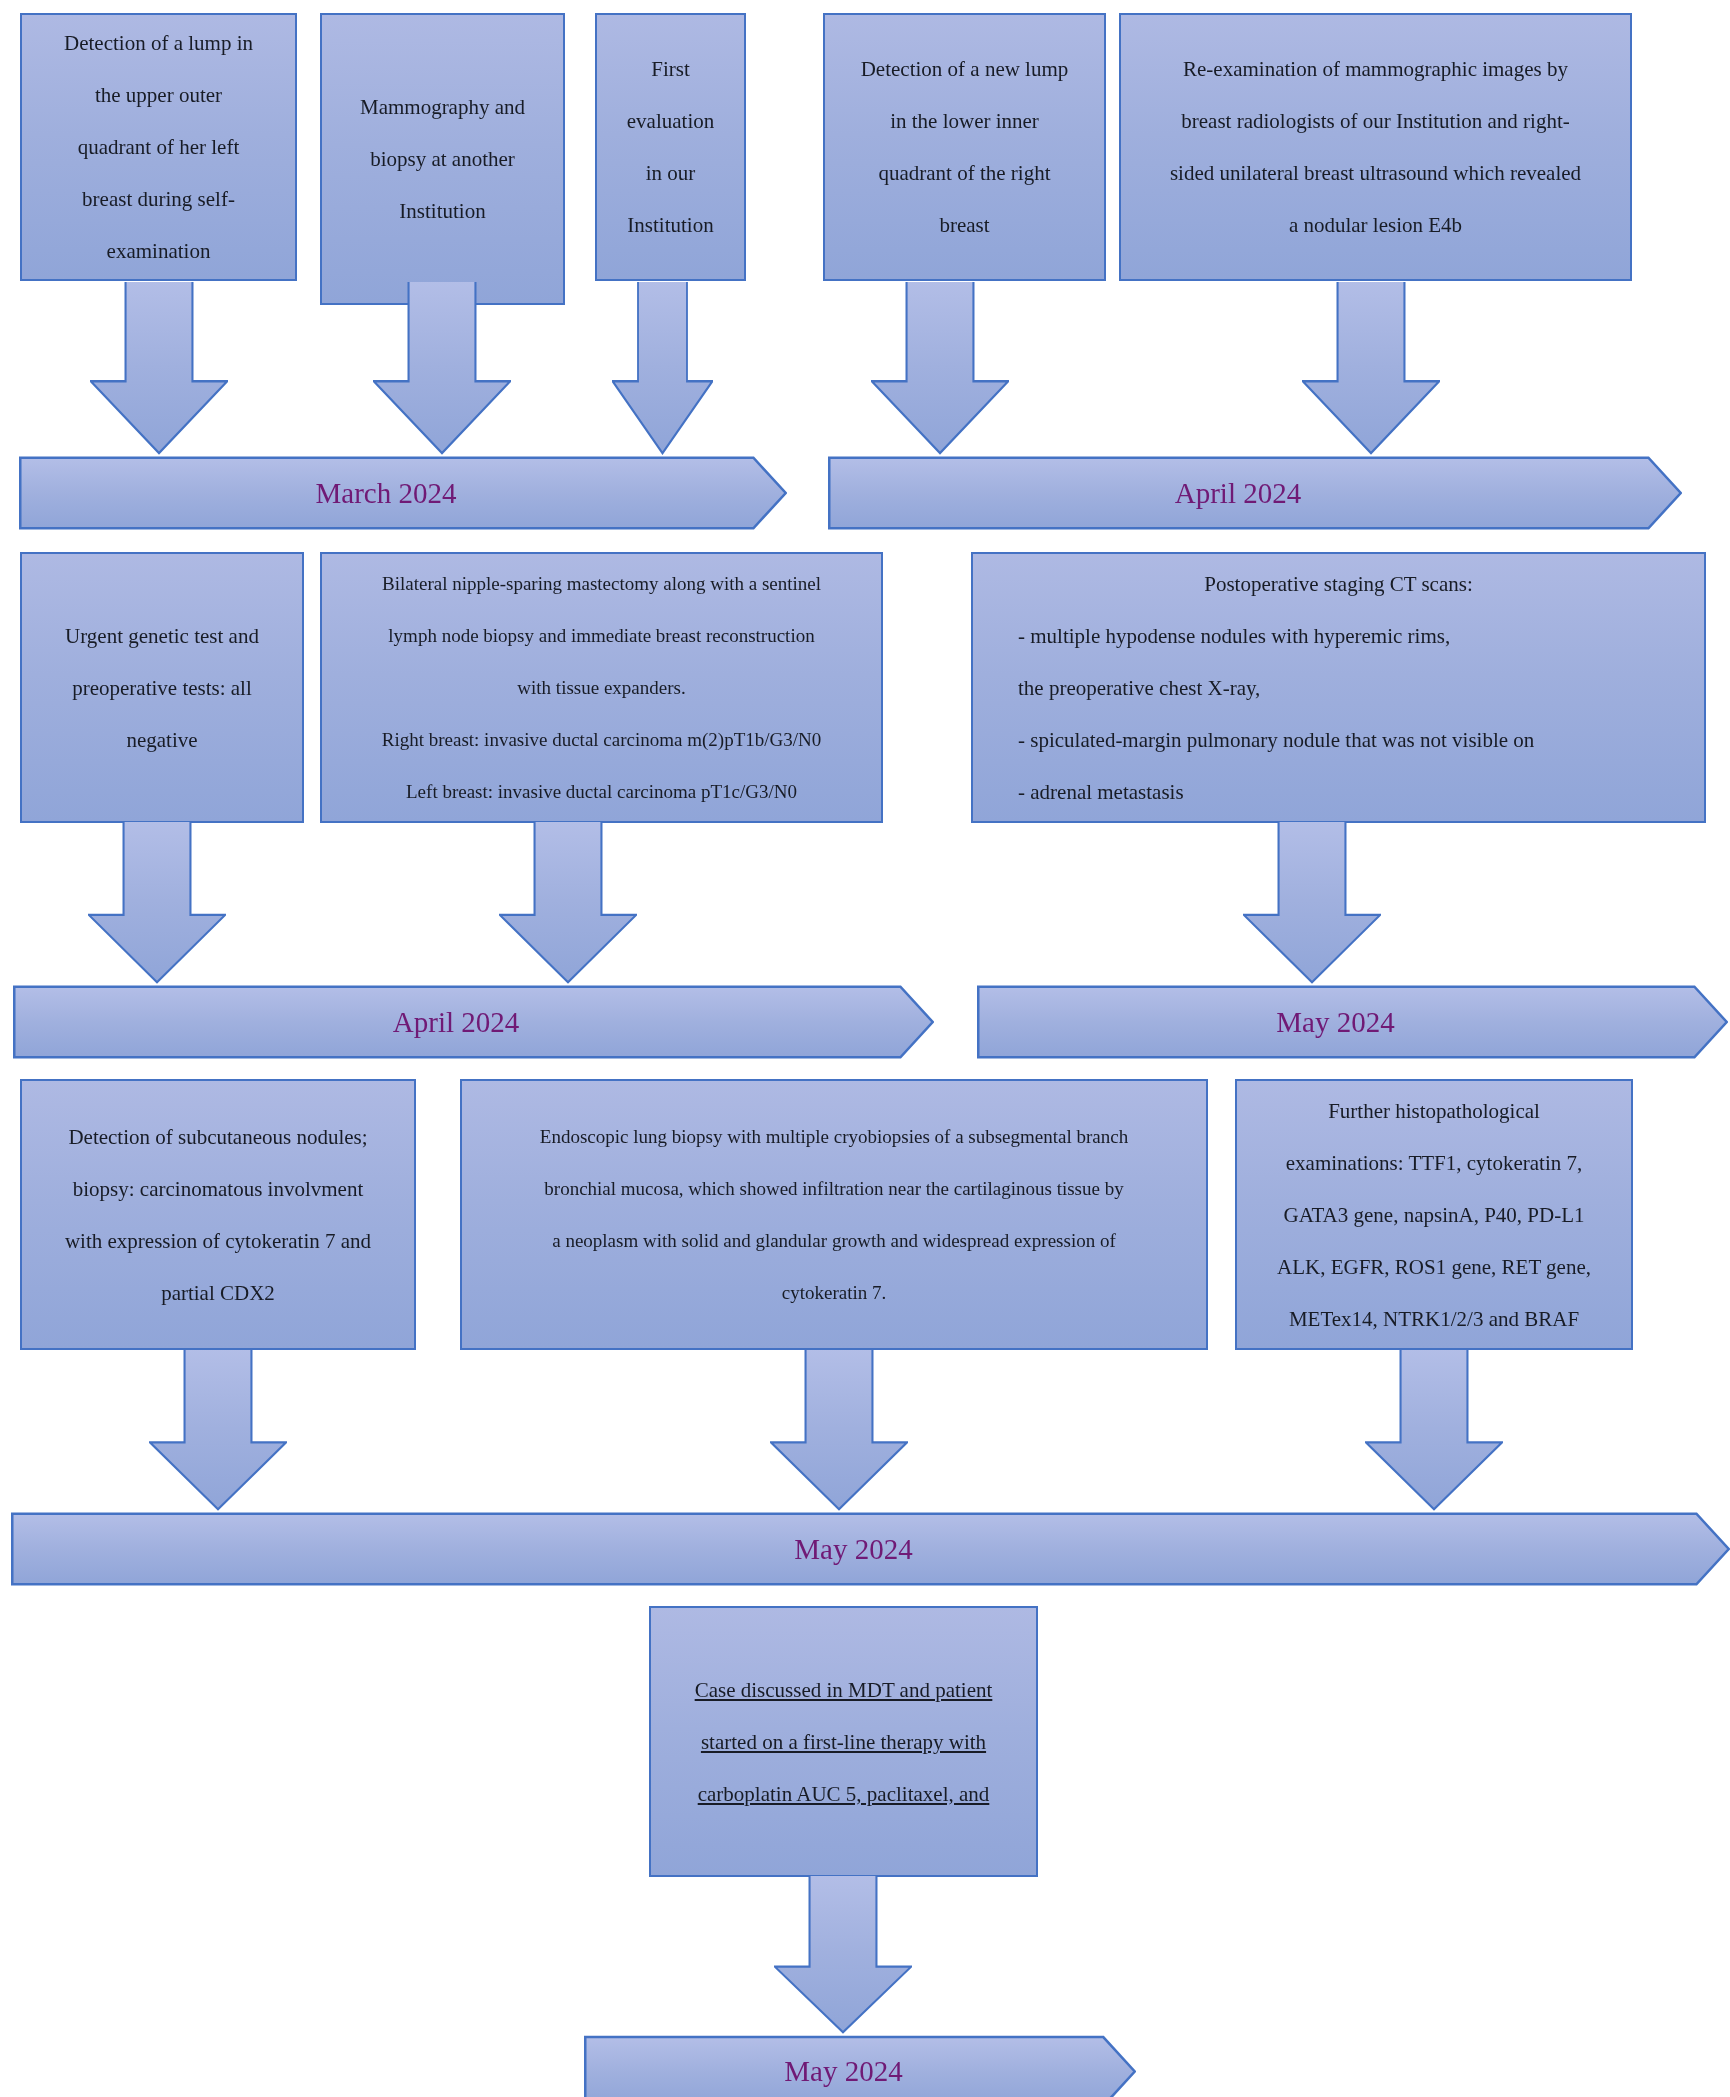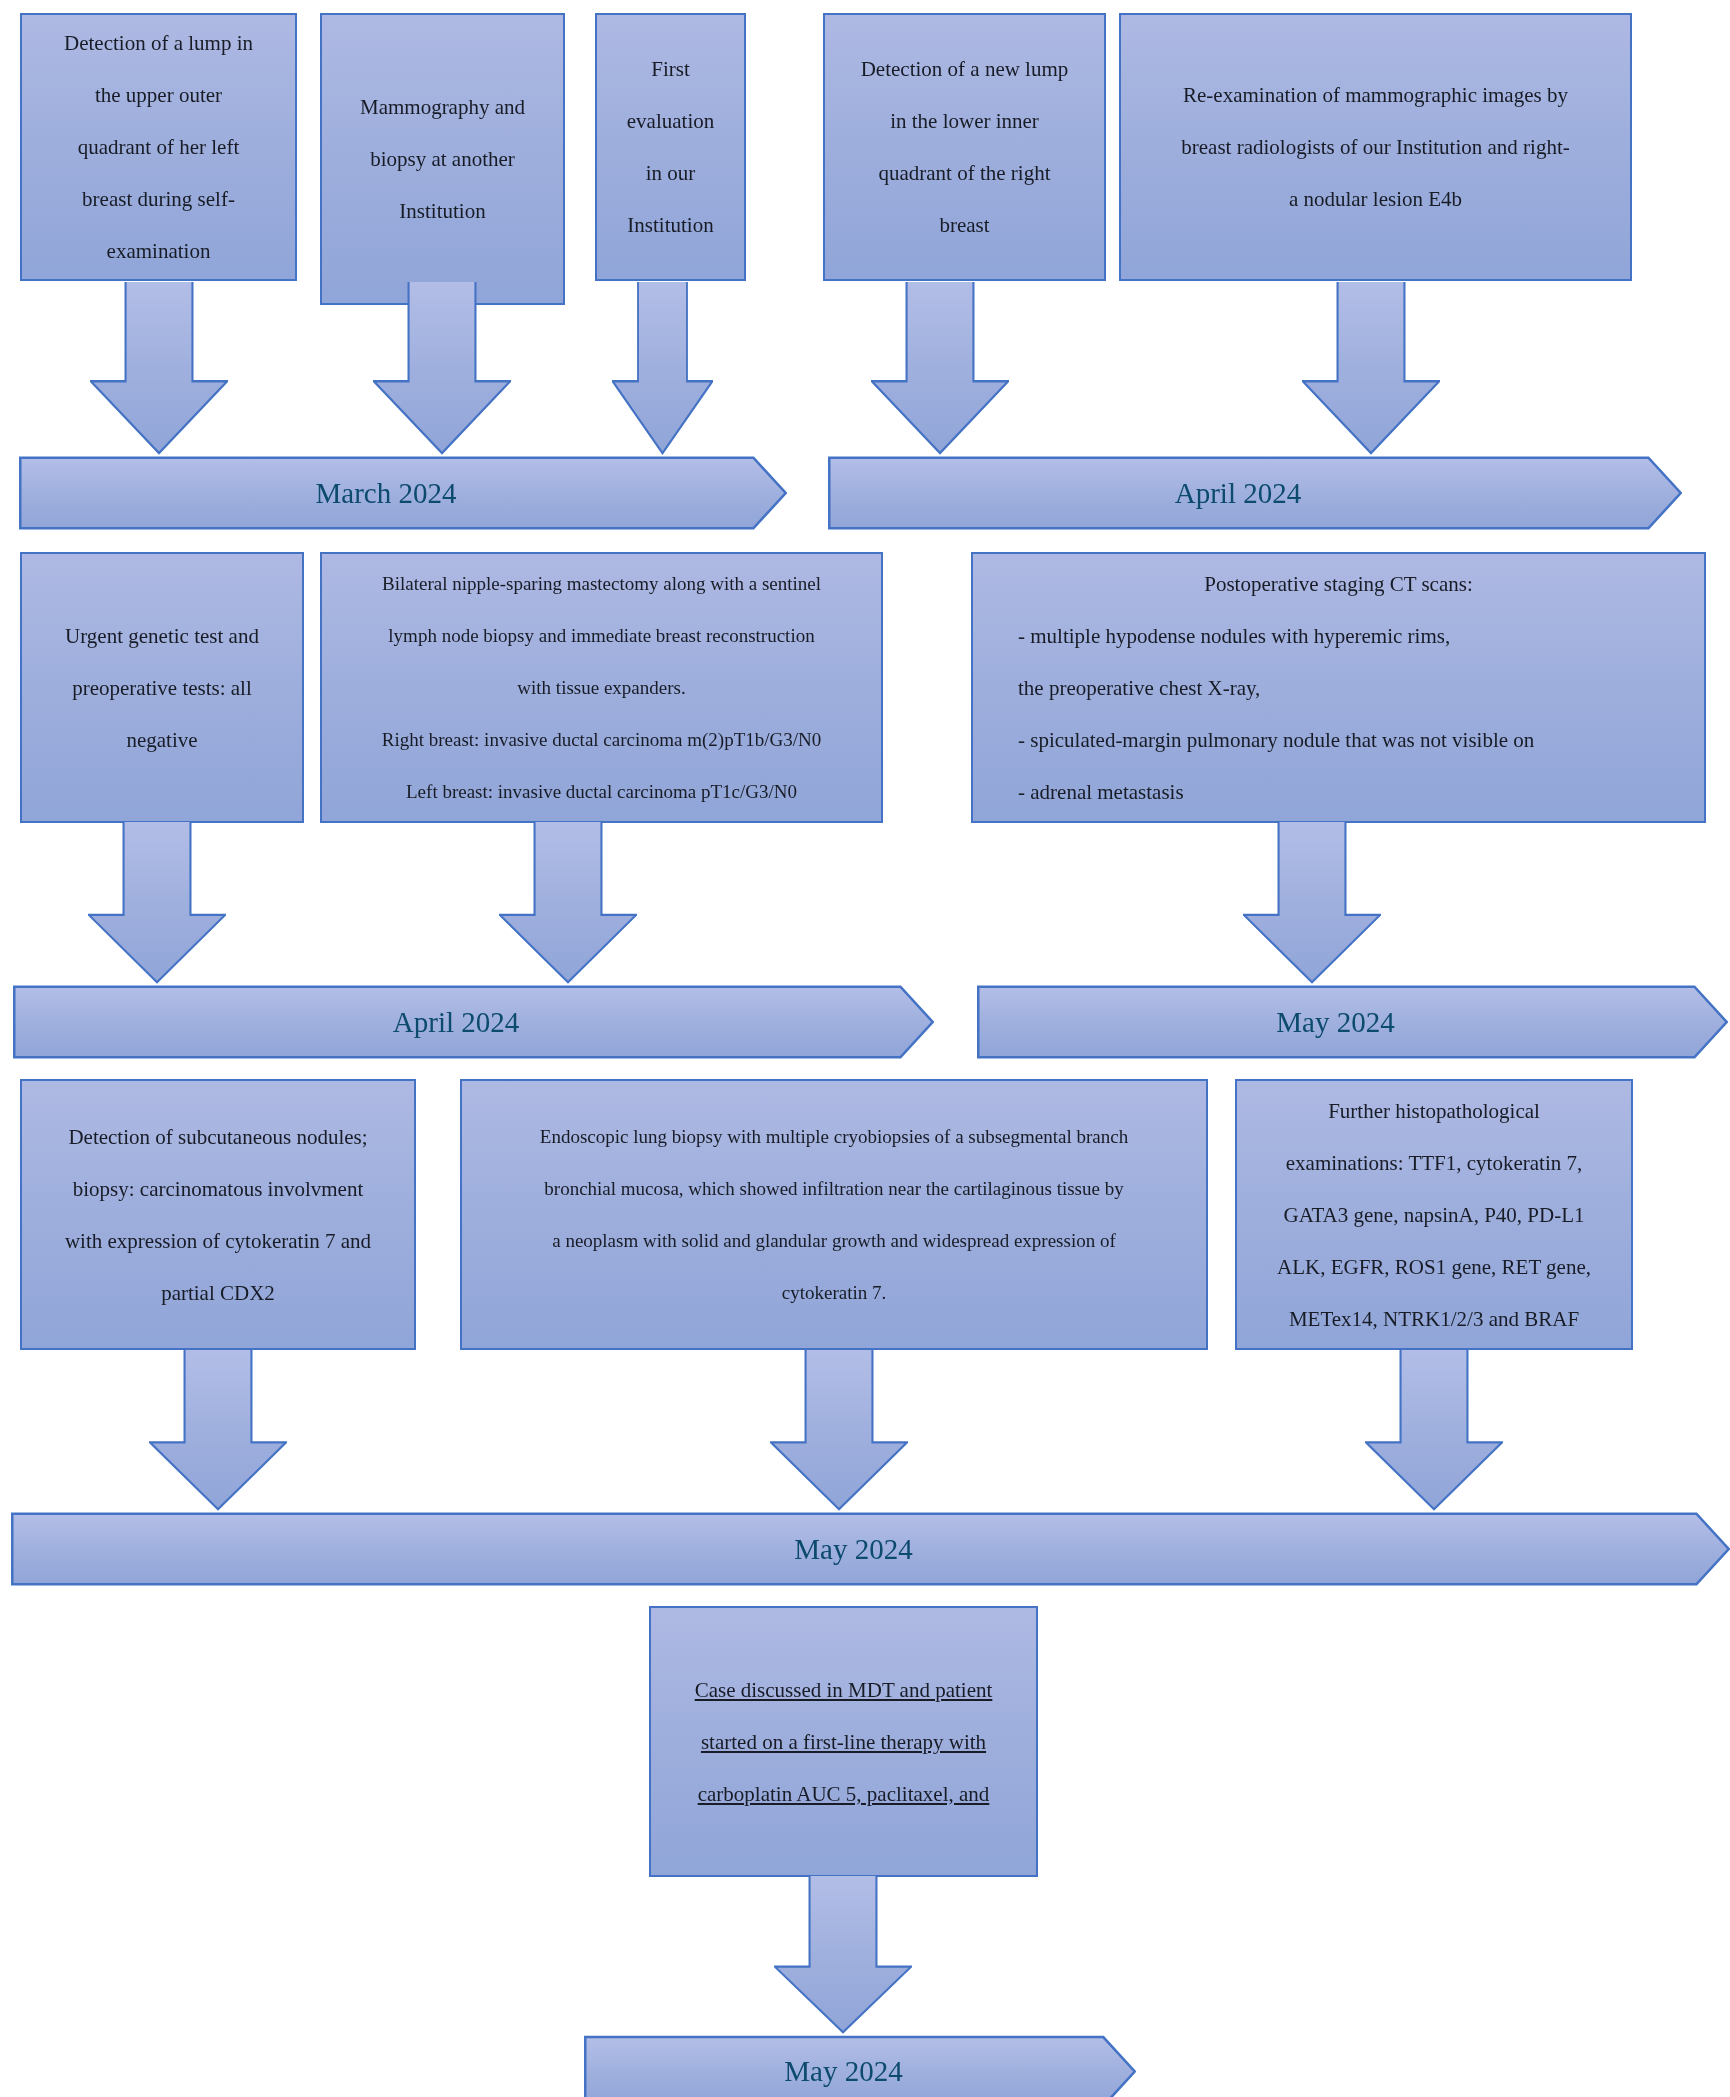--- a/index.html
+++ b/index.html
@@ -29,21 +29,21 @@
   .box-text.small{font-size:19px;}
   .line{white-space:nowrap;}
   .line.left{text-align:left;padding-left:17px;}
   .block-arrow{position:absolute;display:block;}
   .banner{position:absolute;}
   .banner-shape{position:absolute;left:0;top:0;display:block;}
   .banner-label{
     position:absolute;top:0;height:100%;
     display:flex;align-items:center;justify-content:center;
     font-size:29px;
-    color:#0c4a6e;
+    color:#701a75;
   }
   .defs-holder{position:absolute;width:0;height:0;overflow:hidden;}
 </style>
 </head>
 <body>
 
 <div class="canvas">
 
   <svg class="defs-holder" aria-hidden="true">
     <defs>
@@ -84,20 +84,21 @@
         <div class="line">Detection of a new lump</div>
         <div class="line">in the lower inner</div>
         <div class="line">quadrant of the right</div>
         <div class="line">breast</div>
       </div>
   </div>
   <div class="box" style="left:1119px;top:13.4px;width:513px;height:268px;">
     <div class="box-text">
         <div class="line">Re-examination of mammographic images by</div>
         <div class="line">breast radiologists of our Institution and right-</div>
+        <div class="line">sided unilateral breast ultrasound which revealed</div>
         <div class="line">a nodular lesion E4b</div>
       </div>
   </div>
 
   <svg class="block-arrow" style="left:90px;top:282px;" width="138" height="173" viewBox="0 0 330 380" preserveAspectRatio="none">
     <polygon points="85,-6 245,-6 245,218 328,218 165,376 2,218 85,218" fill="url(#gShape)" stroke="#4472c4" stroke-width="5"></polygon>
   </svg>
   <svg class="block-arrow" style="left:373px;top:282px;" width="138" height="173" viewBox="0 0 330 380" preserveAspectRatio="none">
     <polygon points="85,-6 245,-6 245,218 328,218 165,376 2,218 85,218" fill="url(#gShape)" stroke="#4472c4" stroke-width="5"></polygon>
   </svg>

